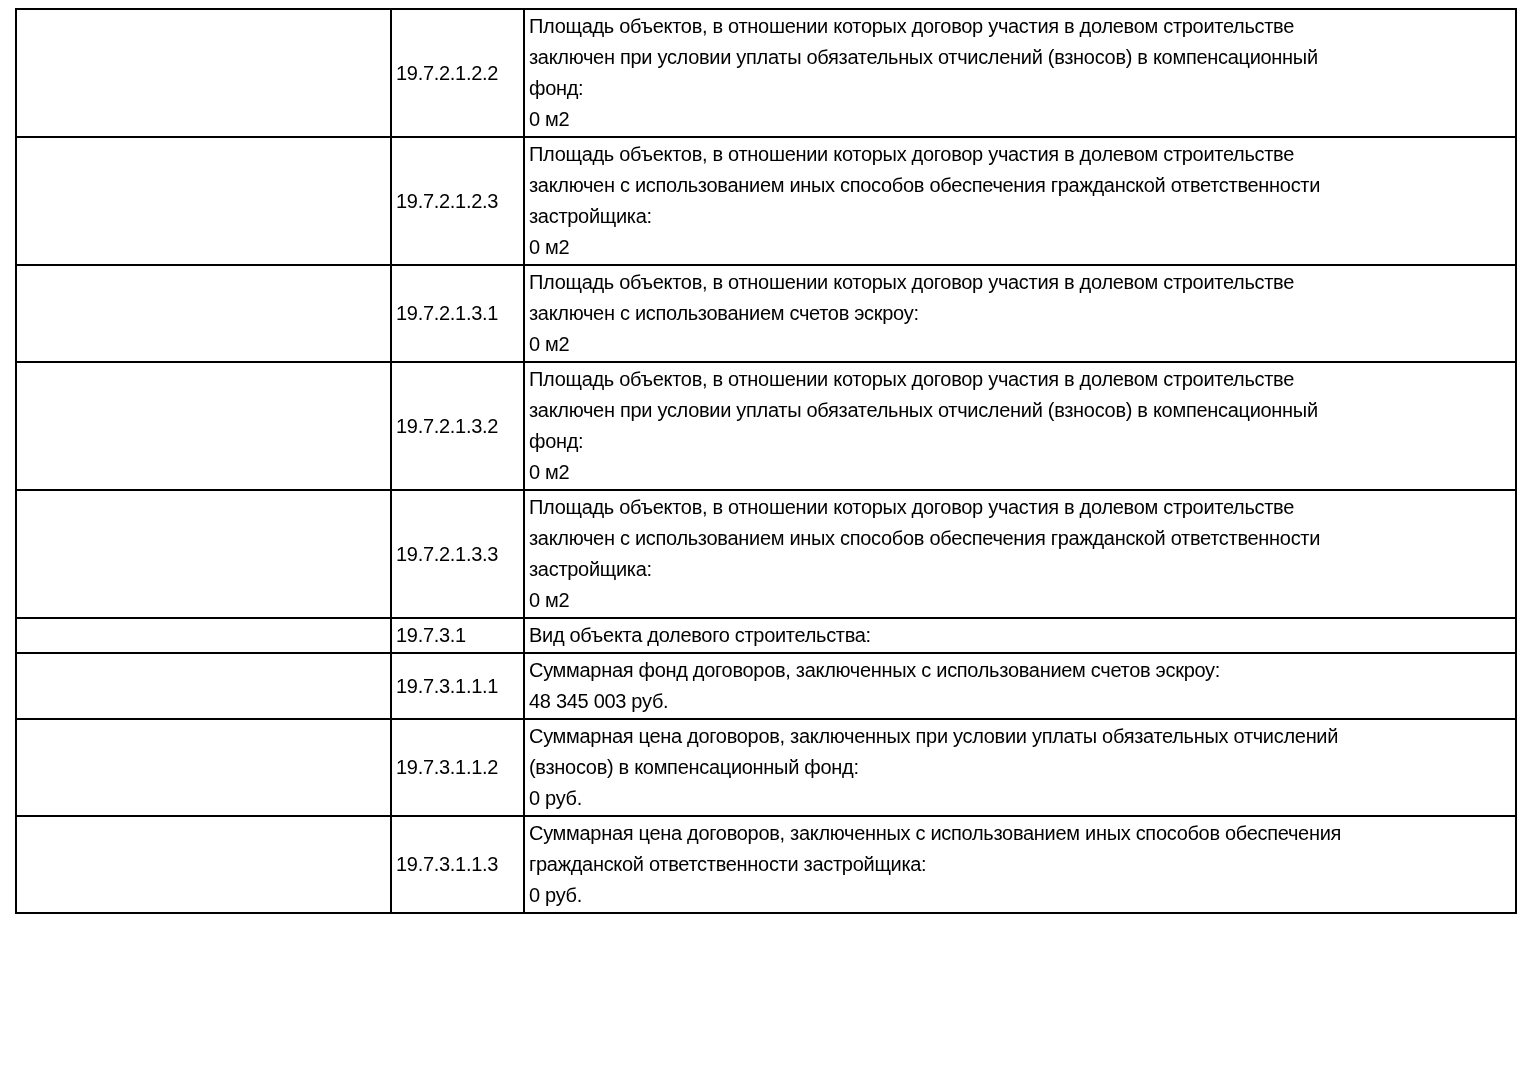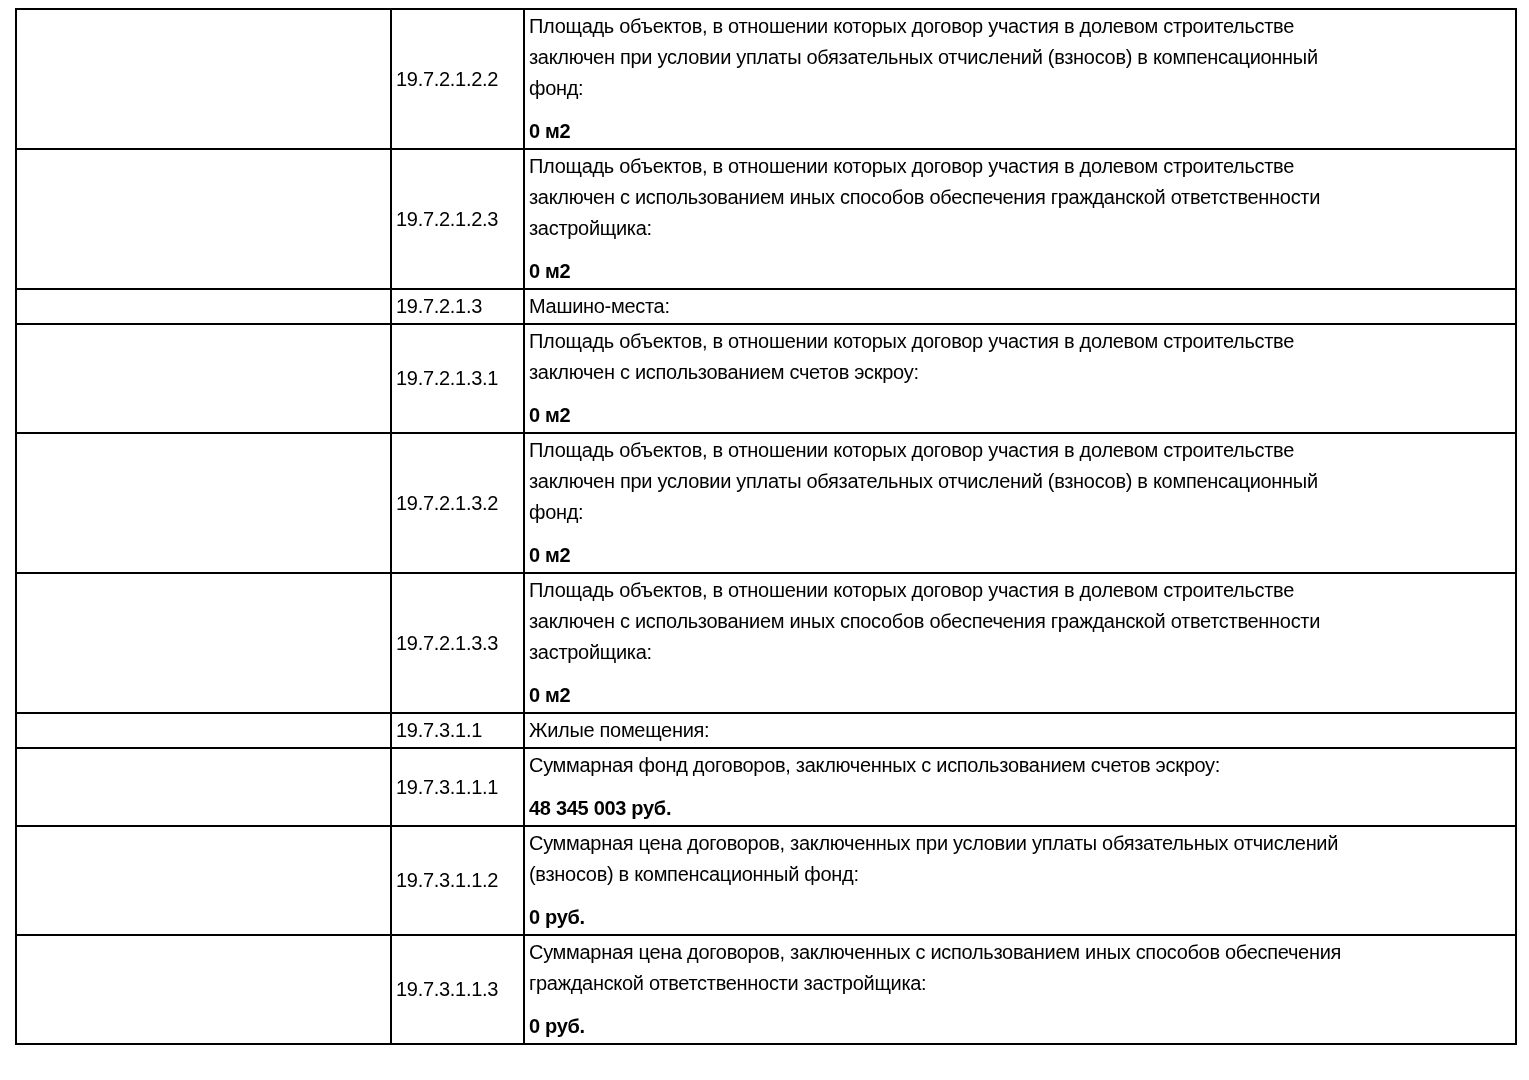--- a/index.html
+++ b/index.html
@@ -43,23 +43,22 @@
     padding-right: 2px;
   }
   td.cell-content {
     padding-left: 3px;
     padding-right: 6px;
   }
   .row-label {
     white-space: pre-line;
   }
   .row-value {
-    font-weight: bold;
+    font-weight: normal;
     white-space: pre;
-    margin-top: 12px;
   }
 </style>
 </head>
 <body>
 
 <table class="doc-table">
   <colgroup>
     <col style="width:375px">
     <col style="width:133px">
     <col style="width:992px">
@@ -80,30 +79,20 @@
       <tr>
     <td class="cell-empty"></td>
     <td class="cell-num">
       <span>19.7.2.1.2.3</span>
     </td>
     <td class="cell-content">
       <div class="row-label">Площадь объектов, в отношении которых договор участия в долевом строительстве
 заключен с использованием иных способов обеспечения гражданской ответственности
 застройщика:</div>
       <div class="row-value">0 м2</div>
-    </td>
-  </tr>
-      <tr>
-    <td class="cell-empty"></td>
-    <td class="cell-num">
-      <span>19.7.2.1.3</span>
-    </td>
-    <td class="cell-content">
-      <div class="row-label">Машино-места:</div>
-
     </td>
   </tr>
       <tr>
     <td class="cell-empty"></td>
     <td class="cell-num">
       <span>19.7.2.1.3.1</span>
     </td>
     <td class="cell-content">
       <div class="row-label">Площадь объектов, в отношении которых договор участия в долевом строительстве
 заключен с использованием счетов эскроу:</div>
@@ -130,24 +119,24 @@
     <td class="cell-content">
       <div class="row-label">Площадь объектов, в отношении которых договор участия в долевом строительстве
 заключен с использованием иных способов обеспечения гражданской ответственности
 застройщика:</div>
       <div class="row-value">0 м2</div>
     </td>
   </tr>
       <tr>
     <td class="cell-empty"></td>
     <td class="cell-num">
-      <span>19.7.3.1.1</span>
+      <span>19.7.3.1</span>
     </td>
     <td class="cell-content">
-      <div class="row-label">Жилые помещения:</div>
+      <div class="row-label">Вид объекта долевого строительства:</div>
 
     </td>
   </tr>
       <tr>
     <td class="cell-empty"></td>
     <td class="cell-num">
       <span>19.7.3.1.1.1</span>
     </td>
     <td class="cell-content">
       <div class="row-label">Суммарная фонд договоров, заключенных с использованием счетов эскроу:</div>

